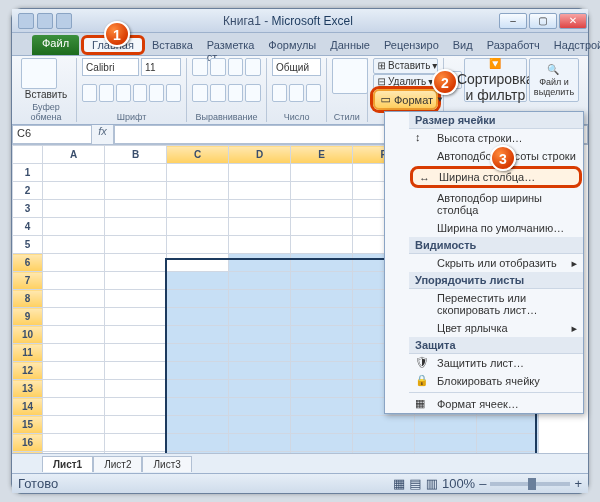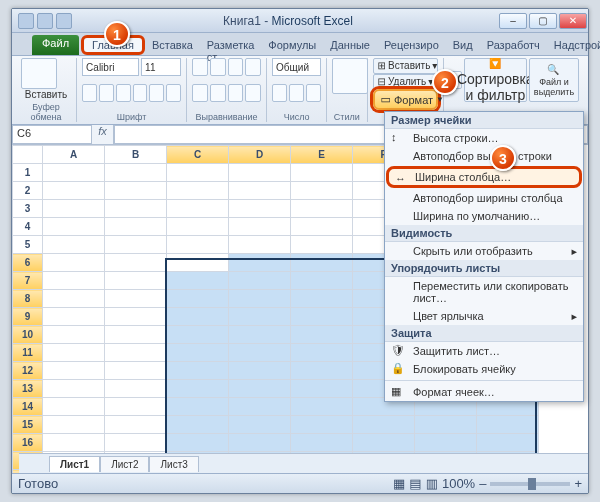--- a/index.html
+++ b/index.html
@@ -1,17 +1,17 @@
 <!DOCTYPE html>
 <html><head>
 <meta charset="utf-8">
 <style>
   * { box-sizing: border-box; font-family: "Segoe UI", Tahoma, sans-serif; }
   body { margin:0; background:#d6dde5; width:600px; height:502px; overflow:hidden; font-size:11px; color:#333;}
-  .window { position:absolute; left:11px; top:8px; width:578px; height:486px; background:#14532d; border:1px solid #6a7f9b; border-radius:2px; box-shadow:0 0 4px rgba(0,0,0,.3);}
+  .window { position:absolute; left:11px; top:8px; width:578px; height:486px; background:#14532d; border:1px solid #6a7f9b; border-radius:11px; box-shadow:0 0 4px rgba(0,0,0,.3);}
   
   .titlebar { height:24px; display:flex; align-items:center; background:linear-gradient(#e6eef7,#c9d6e8); border-bottom:1px solid #9db1cc;}
   .qat { display:flex; gap:3px; padding:0 6px;}
   .qat-btn { width:16px; height:16px; background:#b9cde6; border:1px solid #8aa4c4; border-radius:2px;}
   .title { flex:1; text-align:center; font-size:12px; color:#3a4e6c;}
   .title .strong{color:#1c3a5e;}
   .winbtns { display:flex;}
   .winbtn { width:28px; height:16px; margin:2px 1px; background:linear-gradient(#f7fbff,#cfe2f7); border:1px solid #8aa4c4; border-radius:2px; display:flex; align-items:center; justify-content:center; font-size:10px;}
   .winbtn.close{ background:linear-gradient(#f7a3a3,#d44); color:#fff;}
   
@@ -42,32 +42,32 @@
   table.grid{ border-collapse:collapse; position:absolute; left:0; top:0;}
   .grid th,.grid td{ border:1px solid #d0d7e2; height:18px; font-size:10px; padding:0; background:#fff;}
   .colhdr{ background:linear-gradient(#f4f7fb,#e3eaf3); width:62px; text-align:center; color:#3a4e6c;}
   .colhdr.sel{ background:linear-gradient(#ffe8b0,#ffd060);}
   .rowhdr{ background:linear-gradient(#f4f7fb,#e3eaf3); width:30px; text-align:center; color:#3a4e6c;}
   .rowhdr.sel{ background:linear-gradient(#ffe8b0,#ffd060);}
   .corner{ background:#e3eaf3; width:30px;}
   td.selcell{ background:#c7dff5;}
   .selection-border{ position:absolute; border:2px solid #1c3a5e; pointer-events:none;}
   
-  .menu{ position:absolute; left:372px; top:102px; width:200px; background:#f4f7fb; border:1px solid #8aa4c4; box-shadow:2px 2px 6px rgba(0,0,0,.3); font-size:11px;}
+  .menu{ position:absolute; left:372px; top:102px; width:200px; background:#f4f7fb; border:1px solid #8aa4c4; box-shadow:2px 2px 6px rgba(0,0,0,.3); font-size:11px;padding-left:24px;}
   .menu-hdr{ background:#e2e9f2; padding:2px 6px; font-weight:bold; color:#3a4e6c; border-bottom:1px solid #cbd6e4;}
   .menu-item{ padding:3px 6px 3px 28px; position:relative; color:#333;}
   .menu-item.hl{ border:3px solid #d83b01; border-radius:8px; margin:1px 1px; padding:2px 4px 2px 26px; background:#fff3e3;}
   .menu-item .arrow{ position:absolute; right:6px;}
   .menu-item .icn{ position:absolute; left:6px; top:2px; width:16px; height:16px;}
   .menu-sep{ height:1px; background:#cbd6e4; margin:2px 0;}
   
   .marker{ position:absolute; width:26px; height:26px; border-radius:50%; background:radial-gradient(circle at 35% 30%, #ff8a3c, #d83b01 70%); border:2px solid #fff; box-shadow:1px 1px 3px rgba(0,0,0,.5); color:#fff; font:bold 14px/24px sans-serif; text-align:center; z-index:50;}
   
   .status{ position:absolute; bottom:0; left:0; right:0; height:20px; background:linear-gradient(#e6eef7,#cfdceb); border-top:1px solid #9db1cc; display:flex; align-items:center; padding:0 6px; font-size:13px; color:#3a4e6c;}
-  .tabs{ position:absolute; bottom:20px; left:7px; right:0; height:20px; background:#e6eef7; border-top:1px solid #b1c0d4; display:flex; align-items:center; padding-left:30px; gap:0;}
+  .tabs{ position:absolute; bottom:20px; left:0; right:0; height:20px; background:#e6eef7; border-top:1px solid #b1c0d4; display:flex; align-items:center; padding-left:30px; gap:0;}
   .sheet-tab{ padding:2px 10px; border:1px solid #b1c0d4; border-bottom:none; background:#f4f7fb; font-size:10px;}
   .sheet-tab.active{ background:#fff; font-weight:bold;}
   .zoom{ margin-left:auto; display:flex; align-items:center; gap:4px;}
   .slider{ width:80px; height:4px; background:#b1c0d4; position:relative;}
   .slider::after{content:""; position:absolute; width:8px; height:12px; background:#6a7f9b; left:38px; top:-4px;}
 </style>
 </head>
 <body>
 
 <div class="window">

